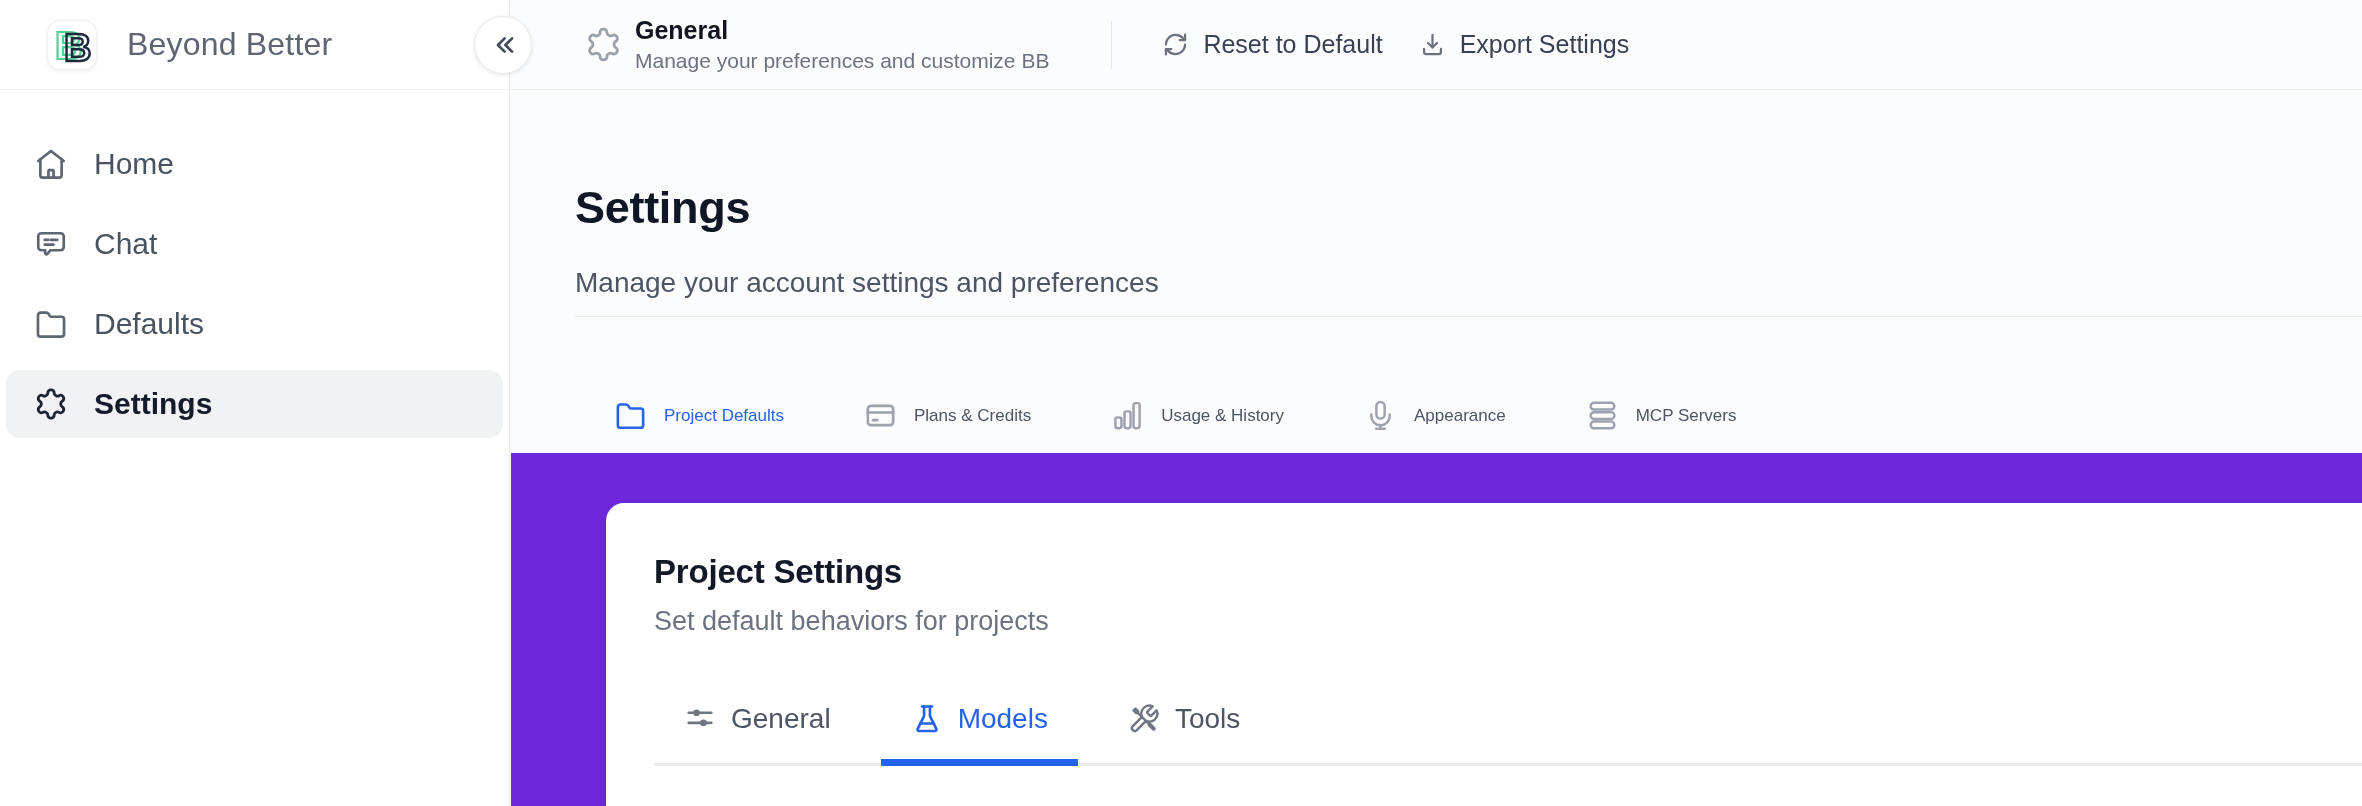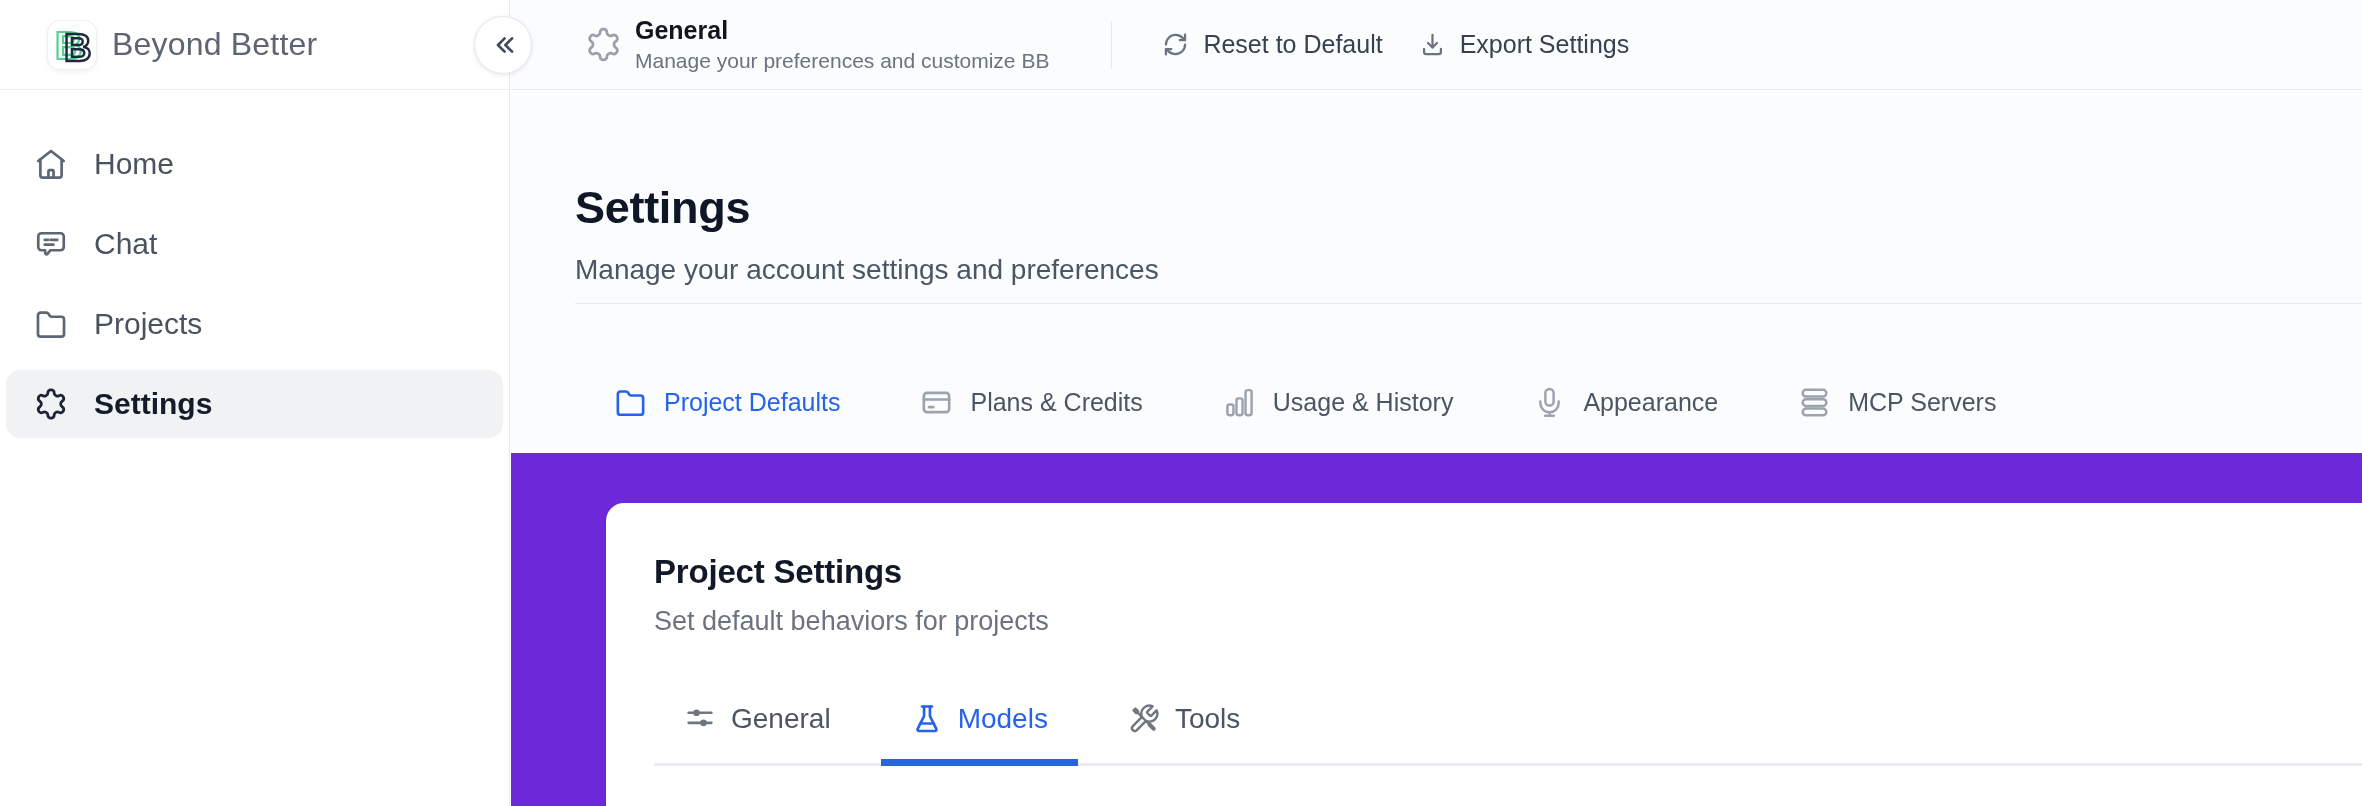--- a/index.html
+++ b/index.html
@@ -7,21 +7,21 @@
     font-family:"Liberation Sans", sans-serif; }
   .stage { position:relative; width:2362px; height:806px; }
 
   
   .sidebar { position:absolute; left:0; top:0; bottom:0; width:510px; background:#ffffff;
     border-right:1px solid #e7e9ee; z-index:2; }
   .sidebar-header { height:90px; border-bottom:1px solid #eceef2; display:flex; align-items:center;
     padding-left:48px; }
   .logo-tile { width:48px; height:48px; border-radius:12px; background:#fff;
     box-shadow:0 0 0 1px #edeff3, 0 2px 6px rgba(15,23,42,.07); flex:0 0 auto; }
-  .brand { margin-left:16px; font-size:32px; color:#5d6573; letter-spacing:.2px; white-space:nowrap; }
+  .brand { margin-left:31px; font-size:32px; color:#5d6573; letter-spacing:.2px; white-space:nowrap; }
   .collapse-btn { position:absolute; left:474px; top:16px; width:58px; height:58px; border-radius:50%;
     background:#fff; border:1px solid #e7e9ee; box-shadow:0 1px 4px rgba(15,23,42,.10);
     display:flex; align-items:center; justify-content:center; cursor:pointer; z-index:5; }
   .collapse-btn svg { width:32px; height:32px; color:#414b5a; }
 
   .nav { padding:40px 6px 0 6px; }
   .nav-item { display:flex; align-items:center; height:68px; margin-bottom:12px; padding-left:28px;
     border-radius:14px; color:#49525f; font-size:30px; font-weight:500; gap:26px; cursor:pointer;
     white-space:nowrap; }
   .nav-item svg { width:34px; height:34px; color:#5d6673; flex:0 0 auto; }
@@ -39,25 +39,25 @@
   .header-actions { display:flex; gap:36px; margin-left:50px; }
   .hbtn { display:flex; align-items:center; gap:14px; font-size:25px; color:#374151; font-weight:500;
     cursor:pointer; white-space:nowrap; background:none; border:none;
     font-family:"Liberation Sans", sans-serif; }
   .hbtn svg { width:27px; height:27px; color:#6b7280; }
 
   
   .main { position:absolute; left:511px; top:91px; right:0; bottom:0; background:#fbfcfd; }
   .content-head { padding:94px 0 0 64px; }
   .page-title { font-size:45px; line-height:45px; font-weight:700; color:#0f1726; letter-spacing:-.3px; }
-  .page-sub { margin-top:24px; font-size:28px; line-height:32px; color:#4b5563; }
+  .page-sub { margin-top:37px; font-size:28px; line-height:32px; color:#4b5563; }
   .rule { margin:17px 0 0 64px; border-top:1px solid #e7e9ee; }
 
   .tabs { margin-left:64px; padding-left:31px; display:flex; gap:64px; border-bottom:3px solid #e9ebef; }
-  .tab { display:flex; align-items:center; gap:17px; padding:82px 8px 37px 8px; font-size:25px;
+  .tab { display:flex; align-items:center; gap:17px; padding:82px 8px 37px 8px; font-size:17px;
     font-weight:500; color:#4b5563; position:relative; cursor:pointer; white-space:nowrap; }
   .tab svg { width:33px; height:33px; color:#9ca3af; flex:0 0 auto; }
   .tab.active, .tab.active svg { color:#2563eb; }
   .tab.active::after { content:""; position:absolute; left:0; right:0; bottom:-3px; height:5px;
     background:#2563eb; }
 
   .panel { position:absolute; left:0; right:0; top:362px; bottom:0; background:#6d28d9; }
   .card { position:absolute; left:95px; top:50px; width:1820px; height:430px; background:#fff;
     border-radius:18px; box-shadow:0 1px 2px rgba(15,23,42,.06), 0 2px 6px rgba(15,23,42,.05);
     padding:50px 48px 0 48px; }
@@ -110,21 +110,21 @@
           <path d="M7.6 9.1h2.5"></path>
             <path d="M11.9 9.1h4.5"></path>
             <path d="M7.6 12.5h6.1"></path>
         </svg>
         <span>Chat</span>
       </div>
       <div class="nav-item">
         <svg viewBox="0 0 24 24" fill="none" stroke="currentColor" stroke-width="1.9" stroke-linecap="round" stroke-linejoin="round">
           <path d="M21.2 19a1.9 1.9 0 0 1-1.9 1.9H4.7A1.9 1.9 0 0 1 2.8 19V5.9A1.9 1.9 0 0 1 4.7 4h3.9a1.9 1.9 0 0 1 1.6.8l.9 1.3a1.9 1.9 0 0 0 1.6.8h6.6a1.9 1.9 0 0 1 1.9 1.9Z"></path>
         </svg>
-        <span>Projects</span>
+        <span>Defaults</span>
       </div>
       <div class="nav-item active">
         <svg viewBox="0 0 24 24" fill="none" stroke="currentColor" stroke-width="2" stroke-linecap="round" stroke-linejoin="round">
           <path d="M12.22 2h-.44a2 2 0 0 0-2 2v.18a2 2 0 0 1-1 1.73l-.43.25a2 2 0 0 1-2 0l-.15-.08a2 2 0 0 0-2.73.73l-.22.38a2 2 0 0 0 .73 2.73l.15.1a2 2 0 0 1 1 1.72v.51a2 2 0 0 1-1 1.74l-.15.09a2 2 0 0 0-.73 2.73l.22.38a2 2 0 0 0 2.73.73l.15-.08a2 2 0 0 1 2 0l.43.25a2 2 0 0 1 1 1.73V20a2 2 0 0 0 2 2h.44a2 2 0 0 0 2-2v-.18a2 2 0 0 1 1-1.73l.43-.25a2 2 0 0 1 2 0l.15.08a2 2 0 0 0 2.73-.73l.22-.39a2 2 0 0 0-.73-2.73l-.15-.08a2 2 0 0 1-1-1.74v-.5a2 2 0 0 1 1-1.74l.15-.09a2 2 0 0 0 .73-2.73l-.22-.38a2 2 0 0 0-2.73-.73l-.15.08a2 2 0 0 1-2 0l-.43-.25a2 2 0 0 1-1-1.73V4a2 2 0 0 0-2-2z"></path>
         </svg>
         <span>Settings</span>
       </div>
     </nav>
   </aside>
 

